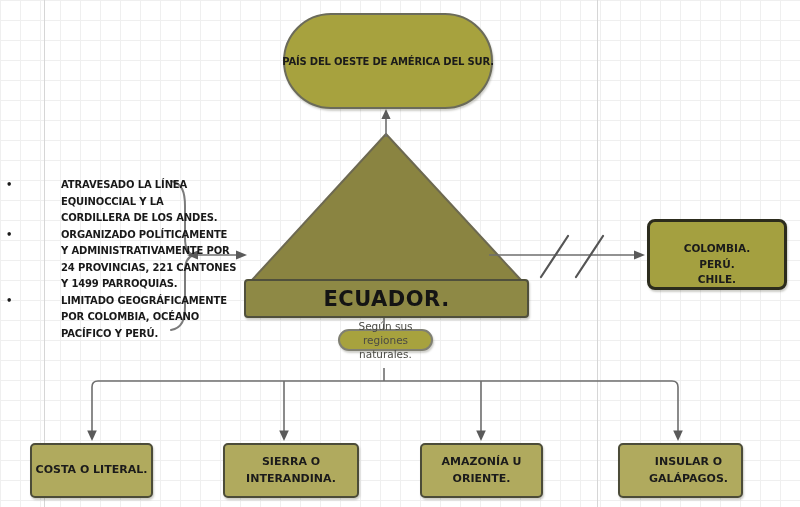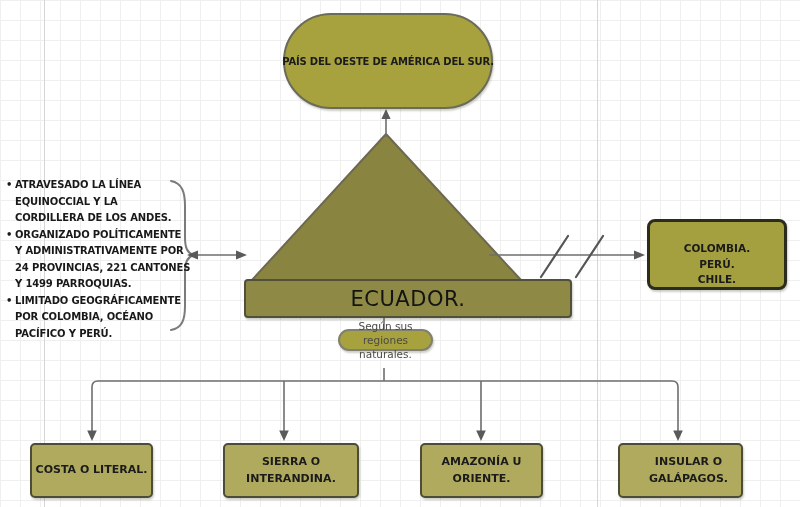--- a/index.html
+++ b/index.html
@@ -30,24 +30,24 @@
   }
   .prewrap { white-space: pre-line; }
 
   #definition-node {
     left: 283px; top: 13px; width: 210px; height: 96px;
     background: var(--c-shape_olive, #a7a23e);
     border: 2px solid #6b6b5a; border-radius: 48px;
     font-size: 10px; font-weight: 700; letter-spacing: -0.2px; white-space: nowrap; justify-content: center;
   }
   #root-label-bar {
-    left: 244px; top: 279px; width: 328px; height: 39px;
+    left: 244px; top: 279px; width: 285px; height: 39px;
     background: var(--c-bar_fill, #8e8945);
     border: 2px solid #50503c; border-radius: 4px;
-    font-size: 21px; font-weight: 400; letter-spacing: 0.5px; color: #141414;
+    font-size: 21px; font-weight: 700; letter-spacing: 0.5px; color: #141414;
   }
   #branch-label-pill {
     left: 338px; top: 329px; width: 95px; height: 22px;
     background: var(--c-shape_olive, #a7a23e);
     border: 2px solid #7f7f72; border-radius: 20px;
     font-size: 10.5px; font-weight: 400; color: #4a4a44; line-height: 1.35;
   }
   #neighbor-node {
     left: 647px; top: 219px; width: 140px; height: 71px;
     background: var(--c-neighbor_fill, #a4a040);
@@ -69,21 +69,21 @@
     position: absolute; left: 6px; top: 177px; width: 172px; z-index: 2;
     color: #191919;
   }
   .bullet-row { display: flex; align-items: flex-start; }
   .bullet-marker {
     width: 9px; flex: 0 0 9px; font-size: 10px; font-weight: 700;
     line-height: 16.5px;
   }
   .bullet-text {
     font-size: 10px; font-weight: 700; line-height: 16.5px;
-    letter-spacing: -0.15px; white-space: pre;
+    letter-spacing: -0.15px; white-space: pre; margin-left: 46px;
   }
 
   .connector { stroke: var(--c-connector, #6e6e6e); stroke-width: 1.6; fill: none; }
   .arrowhead { fill: #5a5a5a; stroke: none; }
   .brace { stroke: #7b7b7b; stroke-width: 2; fill: none; stroke-linecap: round; }
   .slash { stroke: #555555; stroke-width: 2.2; stroke-linecap: round; }
   .triangle-shape {
     fill: var(--c-triangle_fill, #8a8441);
     stroke: #6d6951; stroke-width: 2; stroke-linejoin: round;
   }

